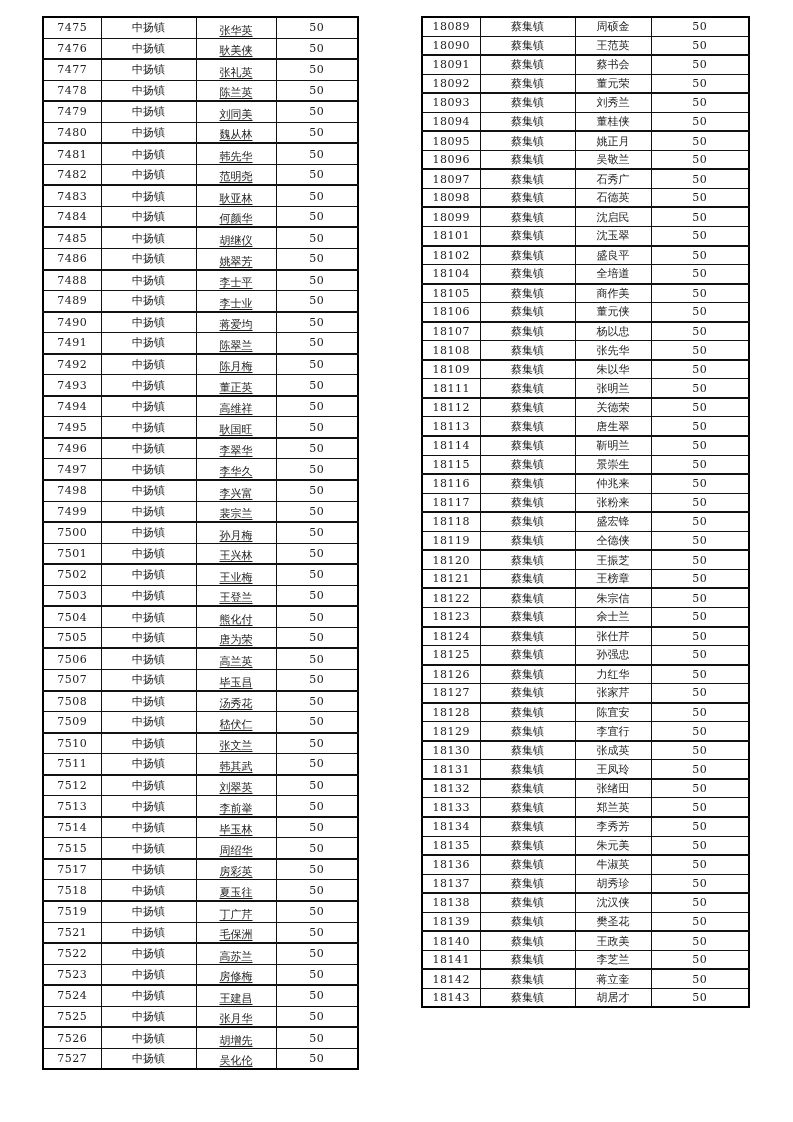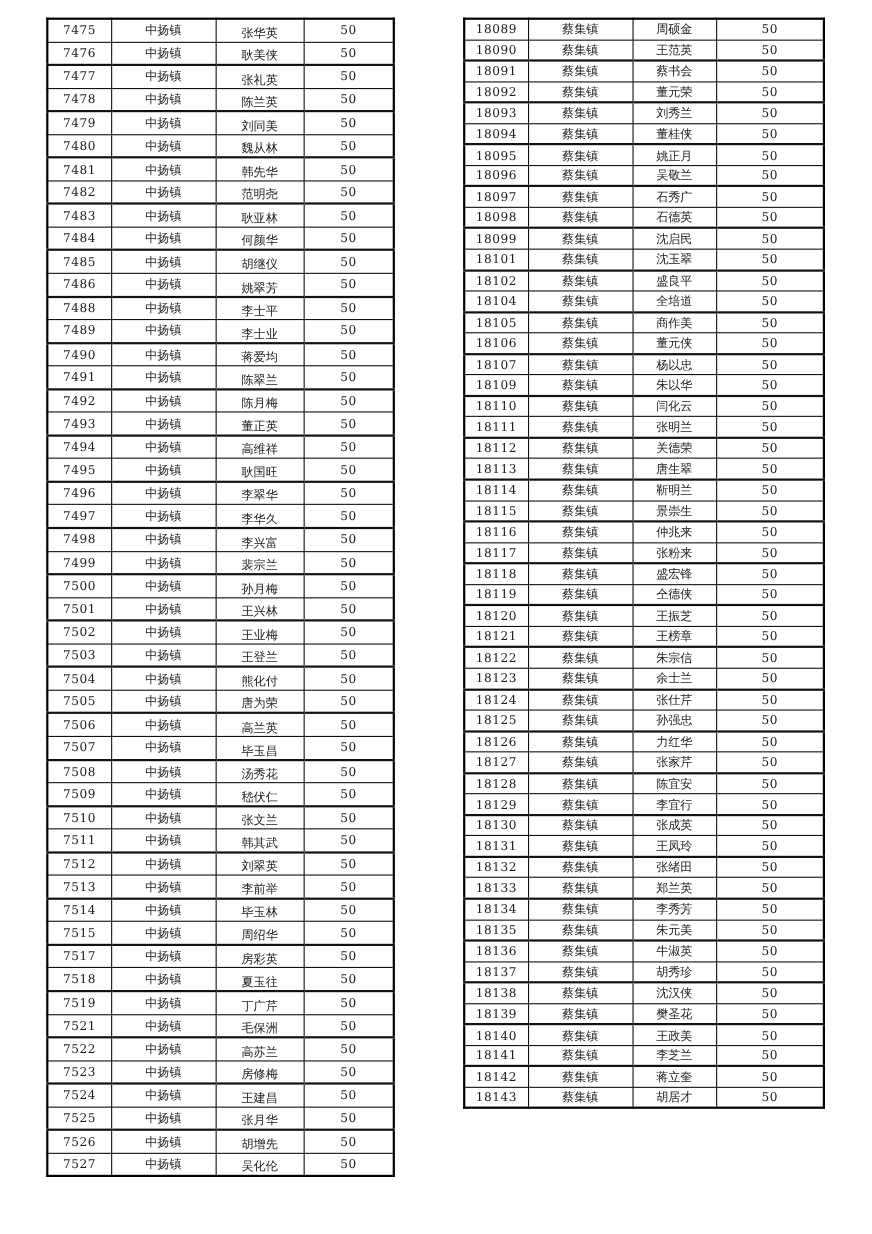--- a/index.html
+++ b/index.html
@@ -45,20 +45,21 @@
   #left-table  col.c-id   { width: 58px; }
   #left-table  col.c-town { width: 95px; }
   #left-table  col.c-name { width: 80px; }
   #left-table  col.c-val  { width: 82px; }
   #right-table col.c-id   { width: 58px; }
   #right-table col.c-town { width: 95px; }
   #right-table col.c-name { width: 76px; }
   #right-table col.c-val  { width: 98px; }
   
   #left-table td.name-cell {
+    text-decoration: underline;
     text-underline-offset: 2px;
     vertical-align: bottom;
     padding-bottom: 2px;
   }
   td.id-cell, td.val-cell { letter-spacing: 0.5px; }
 </style>
 </head>
 <body>
 
 <div class="page">
@@ -477,29 +478,29 @@
           <td class="name-cell">董元侠</td>
           <td class="val-cell">50</td>
         </tr>
         <tr>
           <td class="id-cell">18107</td>
           <td class="town-cell">蔡集镇</td>
           <td class="name-cell">杨以忠</td>
           <td class="val-cell">50</td>
         </tr>
         <tr>
+          <td class="id-cell">18108</td>
+          <td class="town-cell">蔡集镇</td>
+          <td class="name-cell">张先华</td>
+          <td class="val-cell">50</td>
+        </tr>
+        <tr>
           <td class="id-cell">18109</td>
           <td class="town-cell">蔡集镇</td>
           <td class="name-cell">朱以华</td>
-          <td class="val-cell">50</td>
-        </tr>
-        <tr>
-          <td class="id-cell">18110</td>
-          <td class="town-cell">蔡集镇</td>
-          <td class="name-cell">闫化云</td>
           <td class="val-cell">50</td>
         </tr>
         <tr>
           <td class="id-cell">18111</td>
           <td class="town-cell">蔡集镇</td>
           <td class="name-cell">张明兰</td>
           <td class="val-cell">50</td>
         </tr>
         <tr>
           <td class="id-cell">18112</td>

